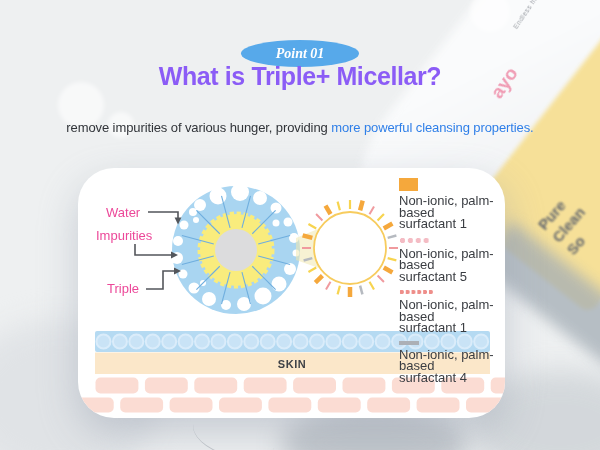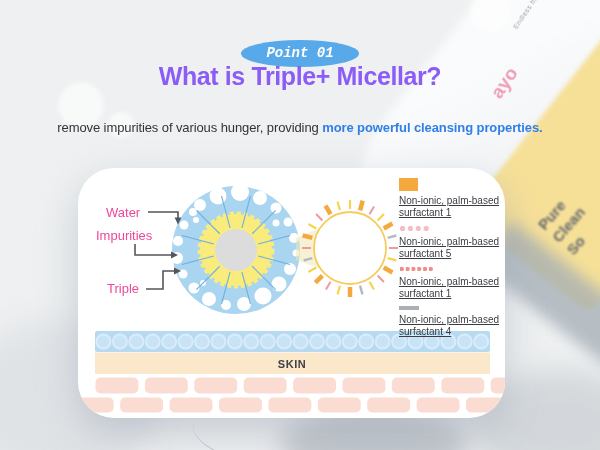--- a/index.html
+++ b/index.html
@@ -28,44 +28,44 @@
   .deco1{left:58px;top:82px;width:46px;height:46px;}
   .deco2{left:108px;top:112px;width:26px;height:26px;}
   .deco3{left:470px;top:-8px;width:40px;height:40px;}
   .hairline{left:192px;top:414px;width:84px;height:42px;border-bottom:1.5px solid #9FA5AB;
     border-radius:50%;transform:rotate(16deg);opacity:.55;}
 
   
   .hdr{position:absolute;z-index:2;left:0;width:600px;text-align:center;}
   .point-badge{position:absolute;z-index:2;left:50%;top:40px;transform:translateX(-50%);
     width:118px;height:27px;border-radius:50%;background:#57A9EA;color:#fff;
-    font-family:Liberation Mono, monospace;font-style:italic;font-weight:700;font-size:14px;line-height:27px;text-align:center;}
+    font-family:Liberation Serif, serif;font-style:italic;font-weight:700;font-size:14px;line-height:27px;text-align:center;}
   .page-title{top:62px;font-size:25px;font-weight:800;color:#8b5cf6;letter-spacing:-.4px;}
   .page-subtitle{top:101px;font-size:13px;line-height:18px;color:#313439;font-weight:500;letter-spacing:-.1px;}
-  .hl{color:#2F7FE8;font-weight:700;text-align:right;}
+  .hl{color:#2F7FE8;font-weight:400;text-align:right;}
 
   
   .info-card{position:absolute;z-index:1;left:78px;top:168px;width:427px;height:250px;
     background:#fff;border-radius:36px;box-shadow:0 16px 38px rgba(150,160,175,.45);overflow:hidden;}
   .info-card svg{position:absolute;left:0;top:0;}
 
   .dlabel{position:absolute;z-index:2;font-size:13px;font-weight:500;color:#ec4899;}
   .lbl-water{left:28px;top:37px;}
   .lbl-impurities{left:18px;top:60px;}
   .lbl-micelle{left:29px;top:113px;}
 
   
   .legend{position:absolute;z-index:2;left:321px;top:10px;width:102px;}
   .legend-item{margin-bottom:7px;}
   .legend-swatch{margin-bottom:4px;}
   .sw-orange-rect{width:19px;height:13px;background:var(--sw);}
   .sw-pink-diamond-row{width:32px;height:7px;background-image:radial-gradient(circle at 3.5px 3.5px,var(--sw) 2.6px,rgba(255,255,255,0) 2.9px);background-size:7.9px 7px;background-repeat:repeat-x;}
   .sw-red-dot-row{width:35px;height:6px;background-image:radial-gradient(circle at 2.8px 3px,var(--sw) 2px,rgba(255,255,255,0) 2.3px);background-size:5.8px 6px;background-repeat:repeat-x;}
   .sw-gray-bar{width:20px;height:4px;background:var(--sw);}
-  .legend-text{font-size:10px;line-height:11.5px;color:#3A3D42;text-decoration:underline;}
+  .legend-text{font-size:13px;line-height:11.5px;color:#3A3D42;}
 </style>
 </head>
 <body>
 
 <div id="stage">
 
   <div class="bg bottle-body"></div>
   <div class="bg bottle-label"></div>
   <div class="bg bottle-shade"></div>
   <div class="bg tagline-text">Endless hunger for ingredients</div>

